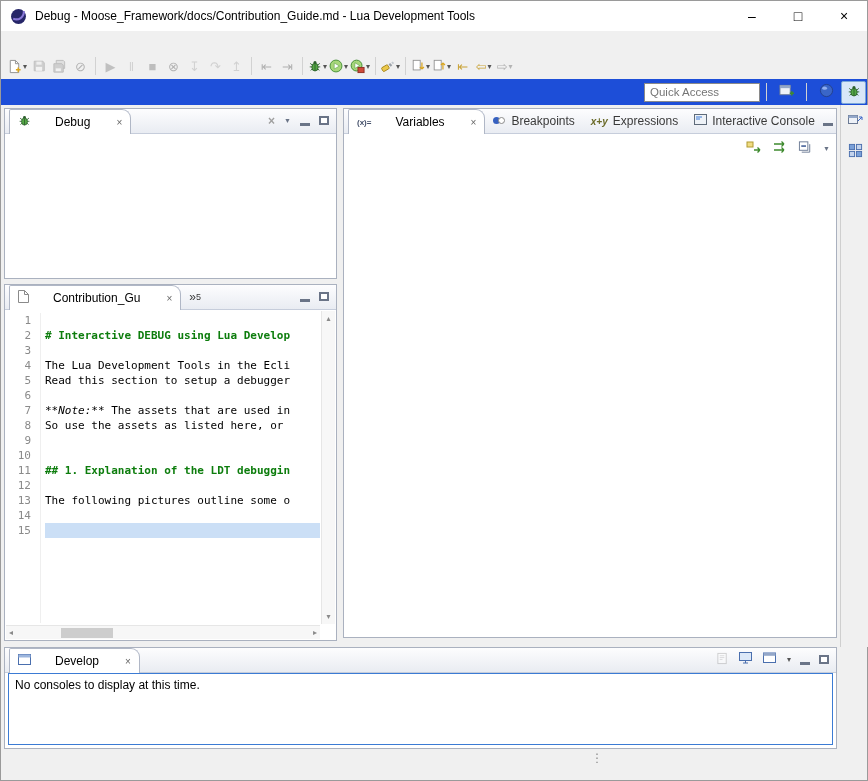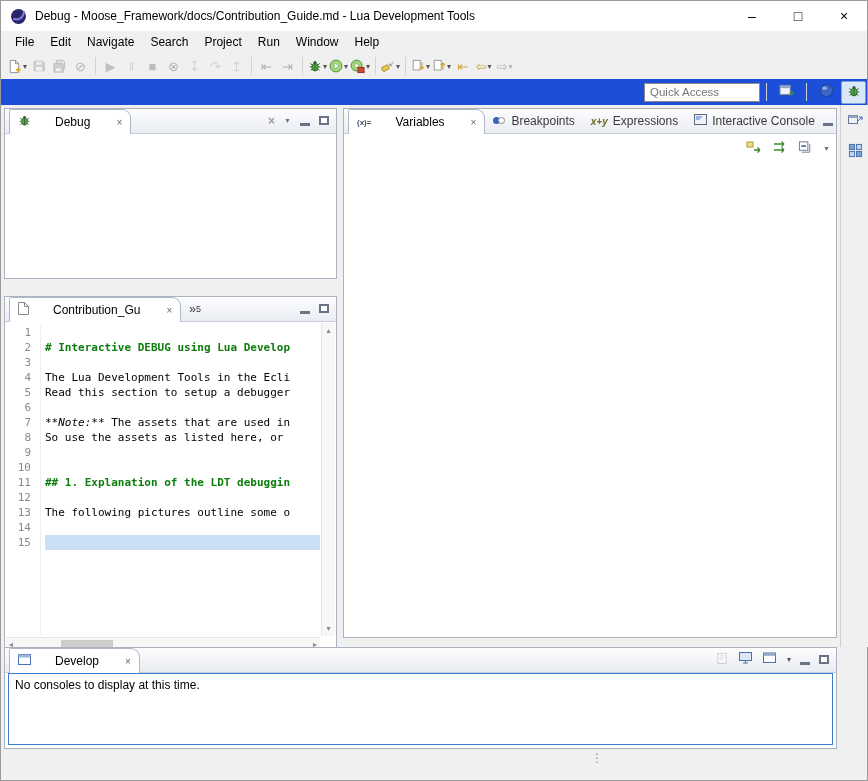--- a/index.html
+++ b/index.html
@@ -37,21 +37,21 @@
   .tab { height:24px; display:flex; align-items:center; padding:0 8px; font-size:12px; color:#3a3a3a; gap:5px; white-space:nowrap; }
   .tab.selected { background:#fff; border:1px solid #b0b7c6; border-bottom:none; border-radius:2px 9px 0 0; margin-bottom:-1px; height:25px; color:#000;gap:24px; }
   .tclose { font-size:10px; color:#666; margin-left:2px; }
   .hicons { margin-left:auto; display:flex; align-items:center; gap:9px; padding-right:7px; height:25px; }
   .min-bar { width:10px; height:3px; background:#6a7487; display:inline-block; margin-top:7px; }
   .max-box { width:10px; height:9px; border:2px solid #6a7487; background:#fff; display:inline-block; }
   .vmenu { font-size:7px; color:#6a7487; }
   .hx { font-size:12px; font-weight:bold; color:#a0a0a0; }
 
   .debug-panel { left:3px; top:107px; width:333px; height:171px; }
-  .editor-panel { left:3px; top:283px; width:333px; height:357px;margin-top:12px; }
+  .editor-panel { left:3px; top:283px; width:333px; height:357px; }
   .right-panel { left:342px; top:107px; width:494px; height:530px; }
   .console-panel { left:3px; top:646px; width:833px; height:102px; }
 
   .panel-body { position:absolute; top:25px; left:0; right:0; bottom:0; background:#fff; }
 
   
   .gutter { position:absolute; top:3px; left:0; width:36px; bottom:17px; text-align:right; padding-right:9px; font-family:"DejaVu Sans Mono",monospace; font-size:11px; color:#8a8a8a; border-right:1px solid #efefef; }
   .lnum { height:15px; line-height:15px; }
   .lines { position:absolute; top:3px; left:40px; right:16px; bottom:17px; font-family:"DejaVu Sans Mono",monospace; font-size:11px; line-height:15px; white-space:pre; overflow:hidden; }
   .line { height:15px; }
@@ -92,30 +92,20 @@
         </svg>
     </span>
     <span class="title">Debug - Moose_Framework/docs/Contribution_Guide.md - Lua Development Tools</span>
     <div class="win-controls">
       <span class="win-btn">–</span>
       <span class="win-btn">□</span>
       <span class="win-btn">×</span>
     </div>
   </div>
 
-  <div class="menubar" id="menubar">
-      <span class="menu-item">File</span>
-      <span class="menu-item">Edit</span>
-      <span class="menu-item">Navigate</span>
-      <span class="menu-item">Search</span>
-      <span class="menu-item">Project</span>
-      <span class="menu-item">Run</span>
-      <span class="menu-item">Window</span>
-      <span class="menu-item">Help</span>
-    </div>
 
   <div class="toolbar" id="toolbar">
       <span class="tbtn">
         <span class="ticon">
           <svg width="15" height="15" viewBox="0 0 16 16">
             <path d="M3.5 1.5h5.5l3.5 3.5v9.5H3.5z" fill="#fff" stroke="#8f8f8f"></path>
             <path d="M9 1.5V5h3.5" fill="none" stroke="#8f8f8f"></path>
             <path d="M9.5 11.5h5M12 9v5" stroke="#d9a51f" stroke-width="1.6"></path>
           </svg>
         </span>

